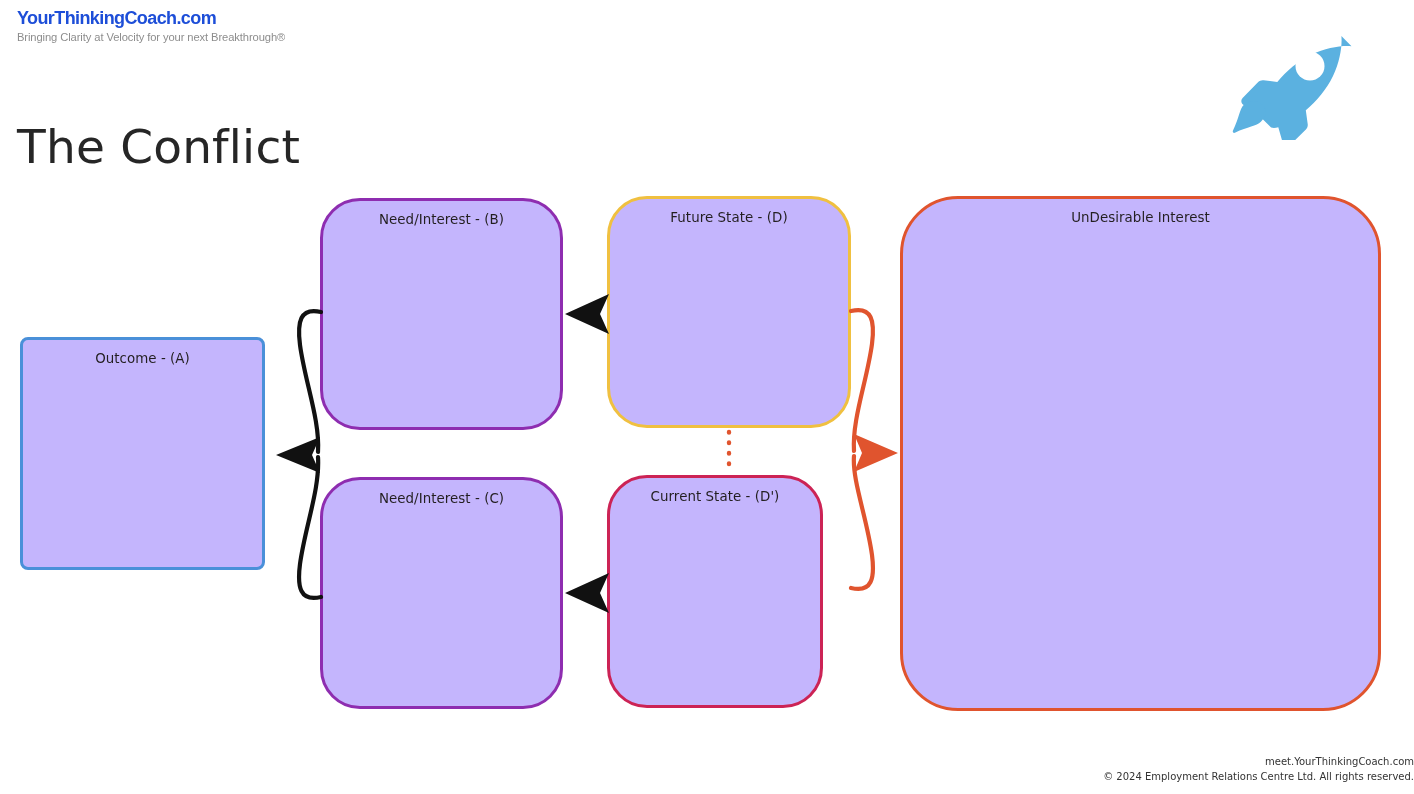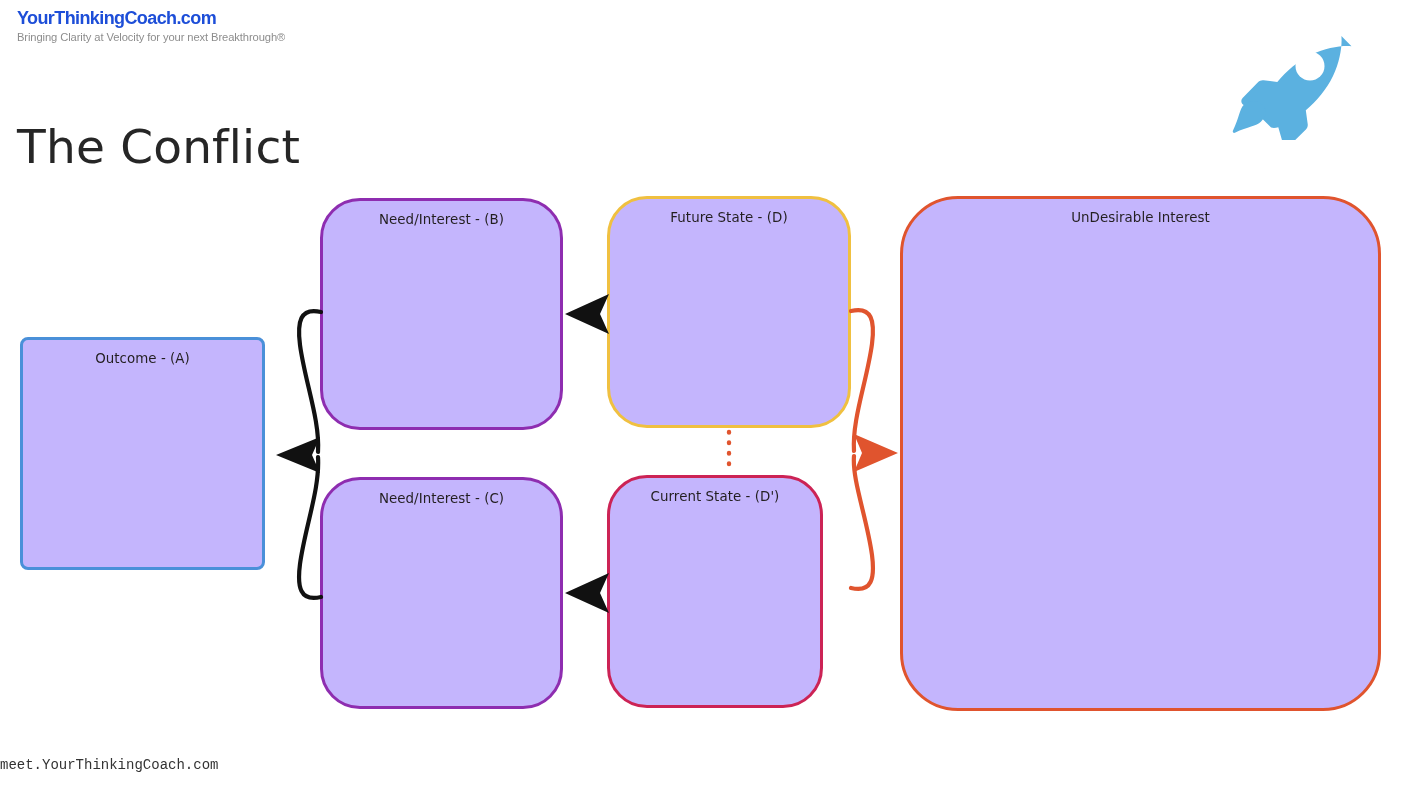--- a/index.html
+++ b/index.html
@@ -49,21 +49,21 @@
   #node-d{left:607px; top:196px; width:244px; height:232px; border-radius:40px; border-color:#F0C040;}
   #node-dp{left:607px;top:475px; width:216px; height:233px; border-radius:40px; border-color:#CC2355;}
   #node-ude{left:900px;top:196px; width:481px; height:515px; border-radius:58px; border-color:#E0542E;}
 
   
   .connectors{position:absolute;left:0;top:0;width:1414px;height:794px;pointer-events:none;}
 
   
   .footer{
     position:absolute;left:0;right:0;top:755px;
-    text-align:left;font-size:14px;color:#333333;line-height:1.45;font-family:Liberation Mono, monospace;
+    text-align:right;font-size:10px;color:#333333;line-height:1.45;
   }
   .footer div{display:block;}
 </style>
 </head>
 <body>
 
 <div class="slide">
 
   <div class="logo-block">
     <div class="logo-word">YourThinkingCoach.com</div>
@@ -135,15 +135,16 @@
 
     <g>
       <path d="M851,311 C872,306 875,321 872,344 C867,381 852,419 854,451" fill="none" stroke="#E0542E" stroke-width="4.2" stroke-linecap="round"></path>
       <path d="M851,588 C872,593 875,578 872,555 C867,518 852,480 854,456" fill="none" stroke="#E0542E" stroke-width="4.2" stroke-linecap="round"></path>
       <path d="M898,453 L854,434 L862,453 L854,472 Z" fill="#E0542E"></path>
     </g>
   </svg>
 
   <div class="footer">
     <div>meet.YourThinkingCoach.com</div>
+    <div>© 2024 Employment Relations Centre Ltd. All rights reserved.</div>
   </div>
 
 </div>
 
 </body></html>

